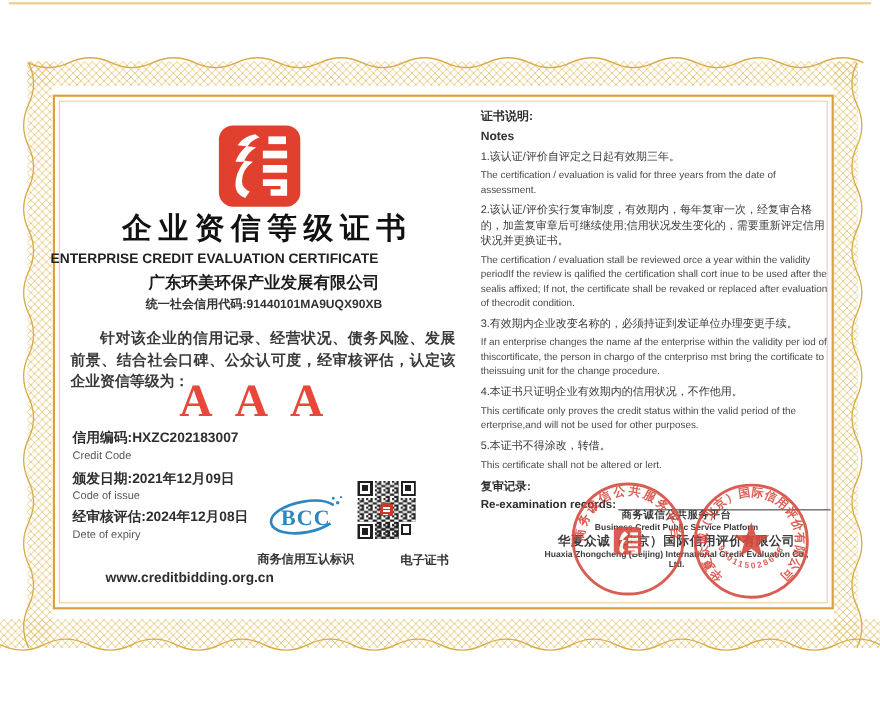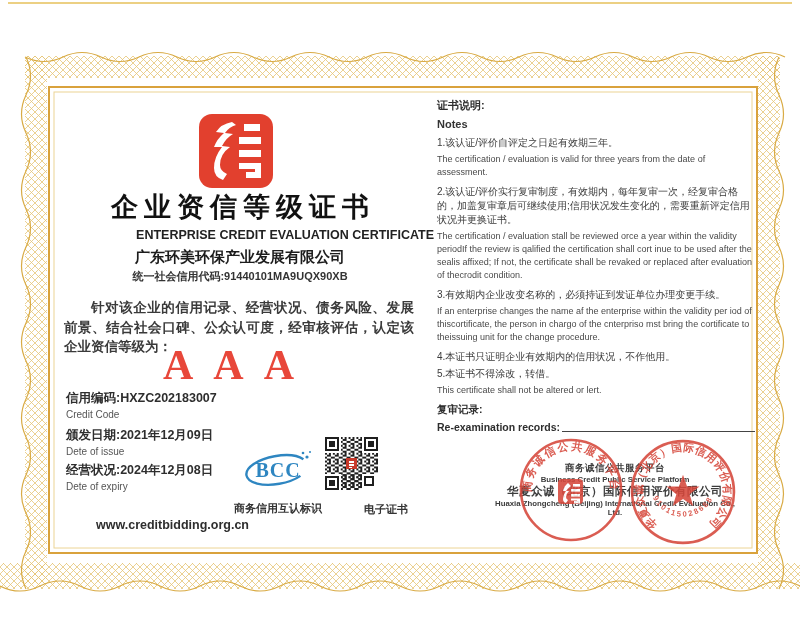--- a/index.html
+++ b/index.html
@@ -3,21 +3,21 @@
 <meta charset="utf-8">
 <style>
   html,body{margin:0;padding:0;background:#ffffff;}
   .stage{position:relative;width:800px;height:640px;background:#fff;overflow:hidden;
          font-family:"Liberation Sans","DejaVu Sans",sans-serif;color:#333;}
   .abs{position:absolute;}
   .topline{position:absolute;top:2px;left:8px;width:784px;height:2px;background:#ecd083;}
   
   .title-cn{top:189px;left:56px;width:368px;text-align:center;font-family:"Liberation Serif","DejaVu Serif",serif;
             font-size:27px;font-weight:bold;color:#111;letter-spacing:6px;text-indent:6px;}
-  .title-en{top:228px;left:46px;width:388px;text-align:right;font-size:12.5px;font-weight:600;color:#222;}
+  .title-en{top:228px;left:46px;width:388px;text-align:left;font-size:12.5px;font-weight:600;color:#222;}
   .company{top:248px;left:56px;width:368px;text-align:center;font-size:15px;font-weight:bold;color:#1c1c1c;}
   .ccode{top:269px;left:56px;width:368px;text-align:center;font-size:11px;font-weight:600;color:#333;}
   .statement{top:298px;left:64px;width:350px;font-size:13.5px;line-height:19.5px;font-weight:600;
              color:#3a3a3a;text-indent:2em;text-align:justify;margin:0;}
   .rating{top:341px;left:56px;width:345px;text-align:center;font-family:"Liberation Serif","DejaVu Serif",serif;
           font-size:42px;font-weight:bold;color:#e8473a;letter-spacing:20px;text-indent:20px;}
   .fieldblock{left:66px;}
   .fieldblock .cnl{font-size:12.5px;font-weight:bold;color:#2e2e2e;margin:0;}
   .fieldblock .enl{font-size:10px;color:#555;margin:2px 0 0 0;}
   .q2{left:96px;top:518px;font-size:12.5px;font-weight:bold;color:#2e2e2e;}
@@ -89,24 +89,24 @@
   <div class="abs ccode">统一社会信用代码:91440101MA9UQX90XB</div>
   <p class="abs statement">针对该企业的信用记录、经营状况、债务风险、发展前景、结合社会口碑、公众认可度，经审核评估，认定该企业资信等级为：</p>
   <div class="abs rating">AAA</div>
 
   <div class="abs fieldblock" style="top:390px;">
     <p class="cnl">信用编码:HXZC202183007</p>
     <p class="enl">Credit Code</p>
   </div>
   <div class="abs fieldblock" style="top:427px;">
     <p class="cnl">颁发日期:2021年12月09日</p>
-    <p class="enl">Dete of issue</p>
+    <p class="enl">Code of issue</p>
   </div>
   <div class="abs fieldblock" style="top:462px;">
-    <p class="cnl">经营状况:2024年12月08日</p>
+    <p class="cnl">经审核评估:2024年12月08日</p>
     <p class="enl">Dete of expiry</p>
   </div>
   <div class="abs q2">www.creditbidding.org.cn</div>
 
   <svg class="abs" style="left:242px;top:446px;" width="72" height="46" viewBox="0 0 72 46">
     <ellipse cx="35" cy="24" rx="31" ry="14" transform="rotate(-10 35 24)" fill="none" stroke="#2e86c1" stroke-width="2.4" stroke-dasharray="125 35" stroke-dashoffset="-14"></ellipse>
     <circle cx="61" cy="7" r="1.3" fill="#2e86c1"></circle>
     <circle cx="65" cy="11" r="1.6" fill="#2e86c1"></circle>
     <circle cx="68" cy="6" r="1.0" fill="#2e86c1"></circle>
     <text x="36" y="31" text-anchor="middle" font-family="Liberation Serif, DejaVu Serif, serif" font-size="20" font-weight="bold" fill="#2e86c1" letter-spacing="1">BCC</text>
@@ -137,20 +137,21 @@
   <div class="notes">
     <p class="nh">证书说明:</p>
     <p class="nh2">Notes</p>
     <p class="cn">1.该认证/评价自评定之日起有效期三年。</p>
     <p class="en">The certification / evaluation is valid for three years from the date of assessment.</p>
     <p class="cn">2.该认证/评价实行复审制度，有效期内，每年复审一次，经复审合格的，加盖复审章后可继续使用;信用状况发生变化的，需要重新评定信用状况并更换证书。</p>
     <p class="en">The certification / evaluation stall be reviewed orce a year within the validity periodIf the review is qalified the certification shall cort inue to be used after the sealis affixed; If not, the certificate shall be revaked or replaced after evaluation of thecrodit condition.</p>
     <p class="cn">3.有效期内企业改变名称的，必须持证到发证单位办理变更手续。</p>
     <p class="en">If an enterprise changes the name af the enterprise within the validity per iod of thiscortificate, the person in chargo of the cnterpriso mst bring the cortificate to theissuing unit for the change procedure.</p>
     <p class="cn">4.本证书只证明企业有效期内的信用状况，不作他用。</p>
+    <p class="en">This certificate only proves the credit status within the valid period of the erterprise,and will not be used for other purposes.</p>
     <p class="cn">5.本证书不得涂改，转借。</p>
     <p class="en">This certificate shall not be altered or lert.</p>
     <div class="review">
       <p class="cnl">复审记录:</p>
       <div class="review-row">
         <span class="lab">Re-examination records:</span>
         <span class="line"></span>
       </div>
     </div>
   </div>

